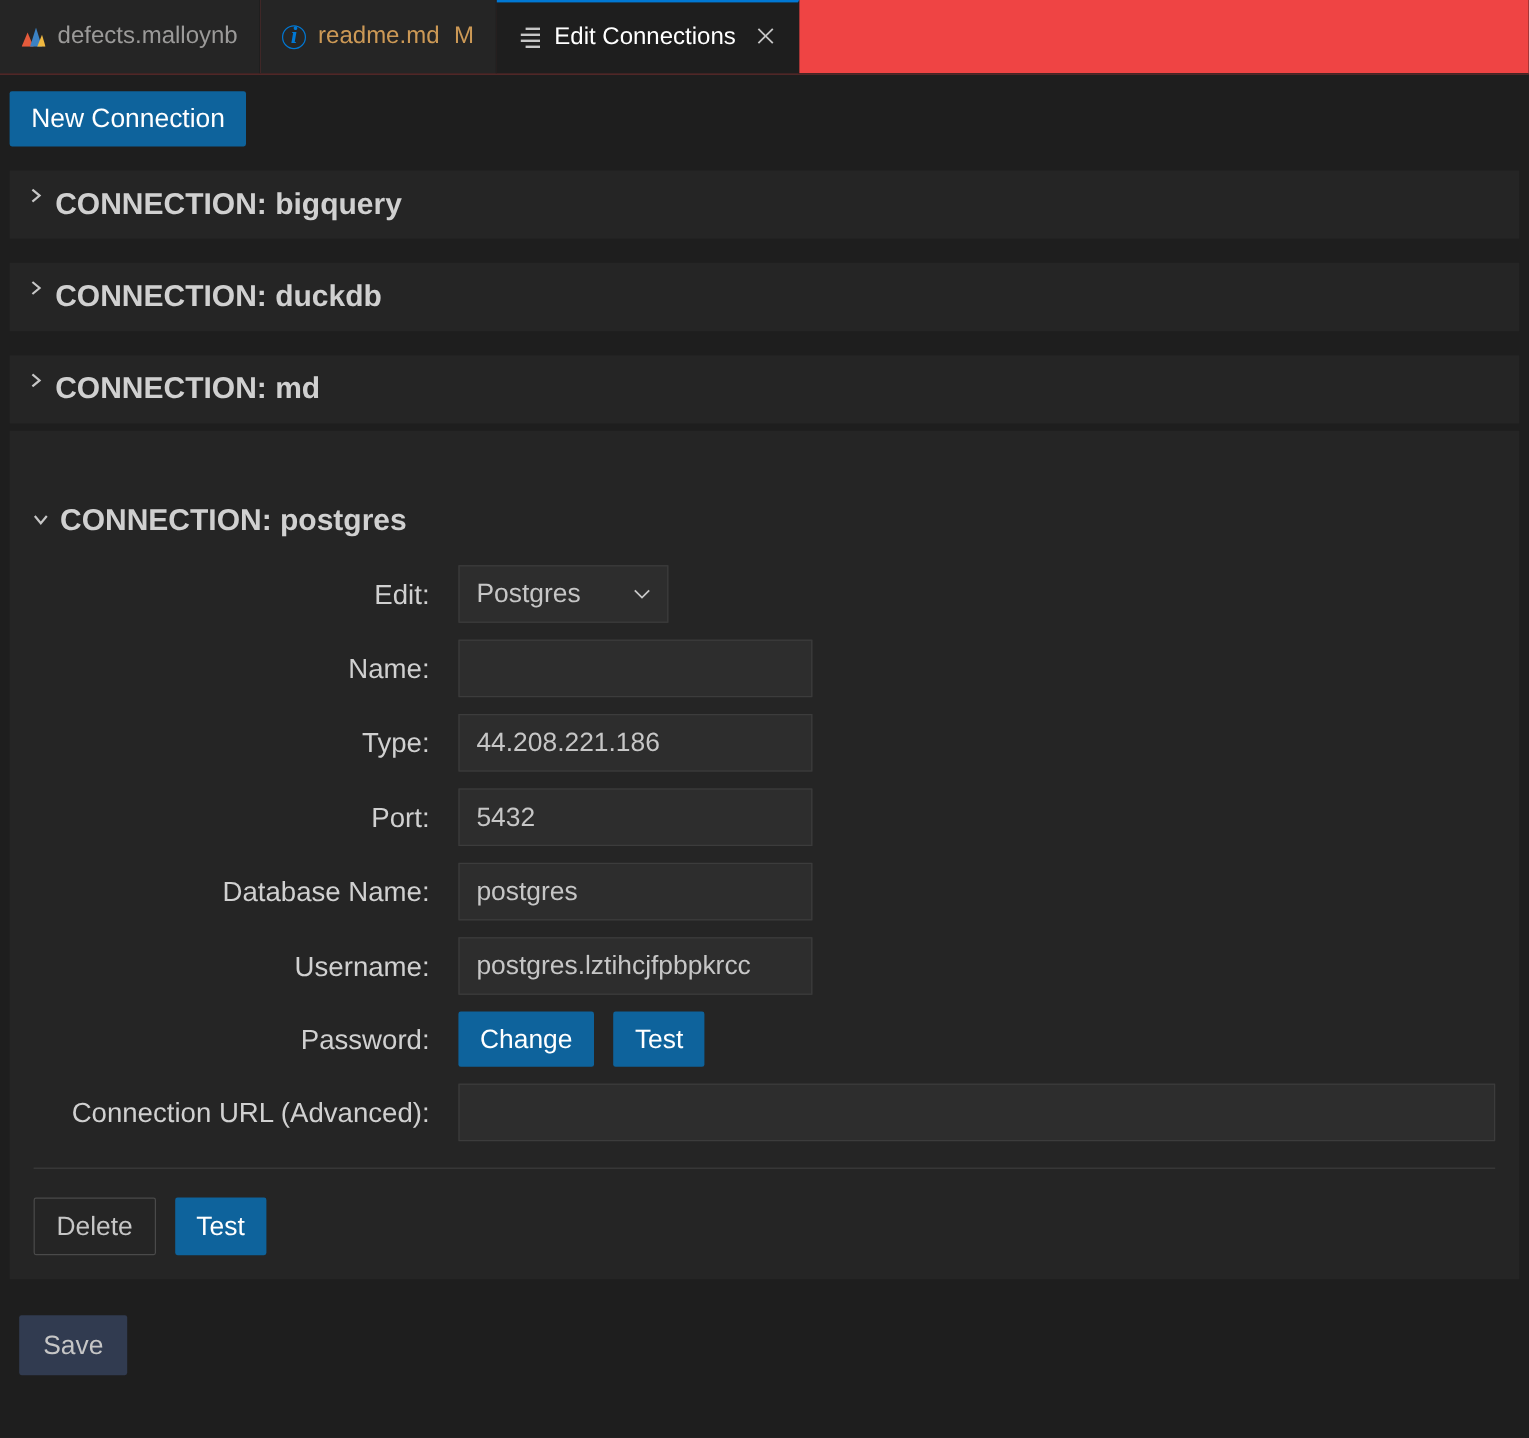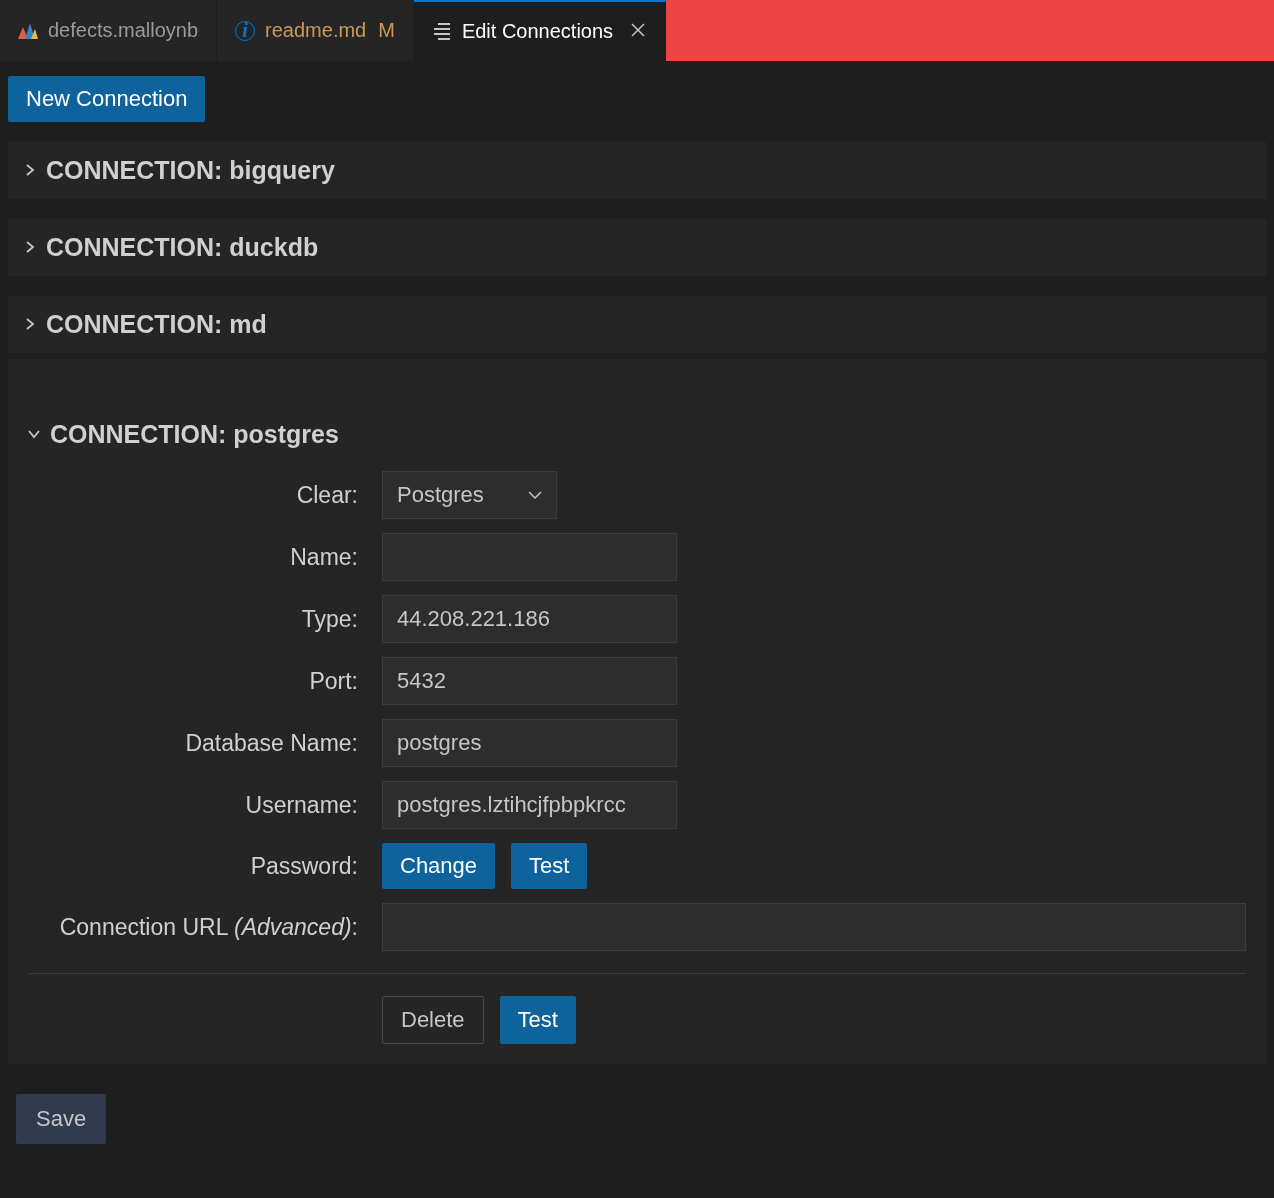--- a/index.html
+++ b/index.html
@@ -97,21 +97,20 @@
       border-radius: 2px;
       margin-top: 30px;
       margin-left: 8px;
     }
     
     .connection-header {
       background: #252525;
       padding: 14px 16px;
       margin-top: 20px;
       display: flex;
-      align-items: center;
       gap: 10px;
       cursor: pointer;
       font-size: 25px;
       font-weight: 700;
       color: #d0d0d0;
     }
     
     .connection-body {
       background: #252525;
       margin-top: 6px;
@@ -131,21 +130,20 @@
     }
     
     .form-label {
       width: 330px;
       text-align: right;
       font-size: 23px;
       color: #d0d0d0;
     }
     
     .form-label .italic {
-      font-style: italic;
       margin-top: 43px;
     }
     
     .form-input {
       background: #2d2d2d;
       border: 1px solid #3c3c3c;
       color: #c6c6c6;
       padding: 10px 14px;
       font-size: 22px;
       width: 295px;
@@ -174,23 +172,23 @@
     }
     
     .button-row {
       display: flex;
       gap: 16px;
     }
     
     .divider-row {
       border-top: 1px solid #3c3c3c;
       margin-top: 22px;
-      padding-top: 22px;
       display: flex;
       gap: 24px;
+      flex-direction: column;
     }
     
     .divider-spacer {
       width: 330px;
     }
     
     .info-icon {
       color: #0078d4;
       font-size: 20px;
       border: 1.5px solid #0078d4;
@@ -298,21 +296,21 @@
     <div style="display:flex;align-items:center;gap:10px;cursor:pointer;font-size:25px;font-weight:700;color:#d0d0d0;padding:4px 0 8px 0;margin-top:47px;">
       <span class="chevron">
         <svg width="12" height="12" viewBox="0 0 12 12">
             <path d="M1 3 L6 9 L11 3" stroke="#c6c6c6" stroke-width="1.8" fill="none"></path>
           </svg>
       </span>
       <span>CONNECTION: postgres</span>
     </div>
 
     <div class="form-row">
-      <div class="form-label">Clear:</div>
+      <div class="form-label">Edit:</div>
       <div class="form-select">
         <span>Postgres</span>
         <span class="select-chevron">
           <svg width="14" height="10" viewBox="0 0 14 10">
               <path d="M1 2 L7 8 L13 2" stroke="#c6c6c6" stroke-width="1.5" fill="none"></path>
             </svg>
         </span>
       </div>
     </div>
 

